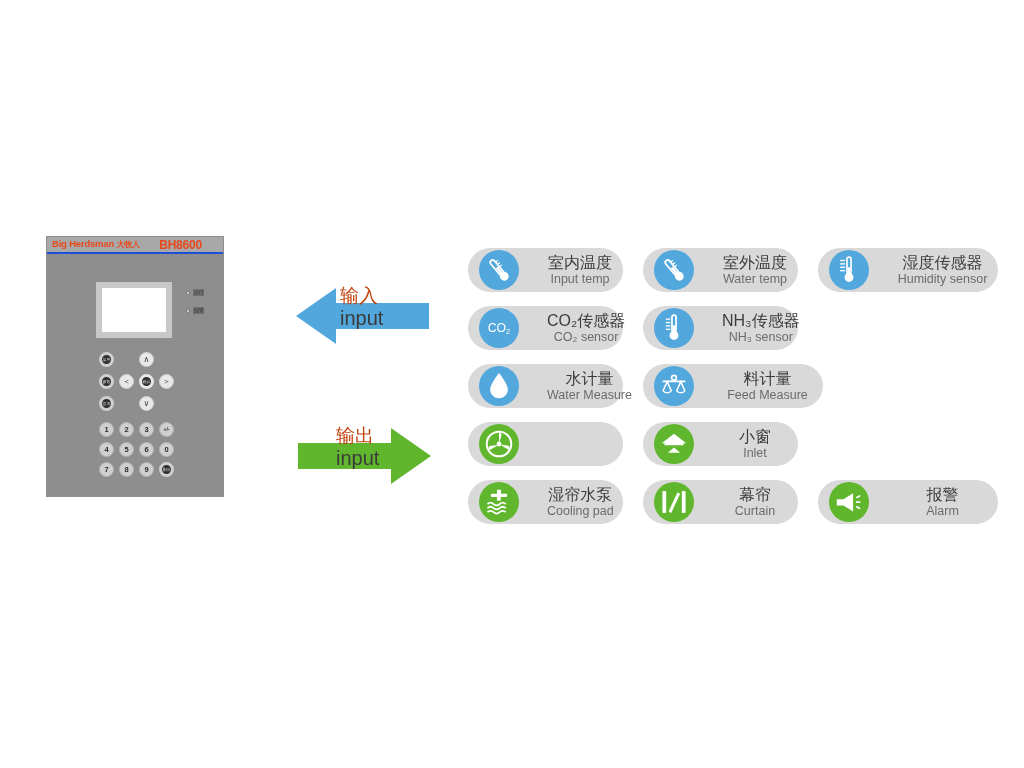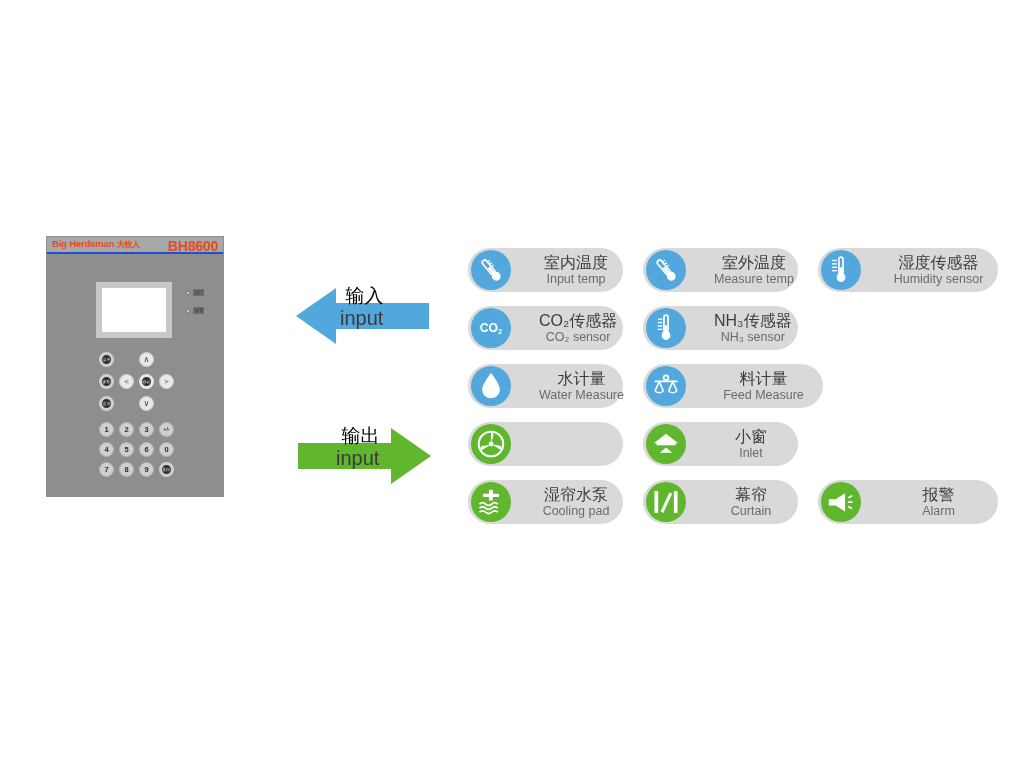--- a/index.html
+++ b/index.html
@@ -26,22 +26,22 @@
     border-bottom: 2px solid #1d4ed8;
     display: flex; align-items: center;
   }
   .brand {
     position: absolute; left: 5px; top: 1px;
     font-size: 9.5px; font-weight: bold; color: #e8491c;
     letter-spacing: -0.2px; white-space: nowrap;
   }
   .brand-cn { font-size: 8px; }
   .model {
-    position: absolute; right: 5px; top: 1px;
-    font-size: 14px; font-weight: bold; color: #e8491c;
+    position: absolute; right: 21px; top: 1px;
+    font-size: 12px; font-weight: bold; color: #e8491c;
     letter-spacing: -0.2px;
   }
   .lcd-bezel {
     position: absolute; left: 49px; top: 45px;
     width: 76px; height: 56px;
     background: #c8c8c8;
     padding: 6px;
   }
   .lcd { width: 100%; height: 100%; background: #ffffff; }
   .leds {
@@ -79,21 +79,21 @@
   .key.num { background: #cfcfcf; font-size: 7.5px; font-weight: bold; color: #2b2b2b; }
   .key.small { font-size: 5px; }
   .key.dark { background: #2e2e2e; color: #cfcfcf; font-size: 4px; border: 3px solid #cfcfcf; }
 
   
   .arrow-block { position: absolute; }
   .arrow-shape { position: absolute; top: 0; left: 0; }
   .arrow-text {
     position: absolute; z-index: 2; text-align: left;
   }
-  .arrow-cn { font-size: 19px; color: #000000; line-height: 1.05; text-align: right; }
+  .arrow-cn { font-size: 19px; color: #c2410c; line-height: 1.05; }
   .arrow-en { font-size: 20px; color: #3a3a3a; line-height: 1.2; }
 
   #input-arrow { left: 296px; top: 284px; width: 135px; height: 64px; }
   #input-arrow .arrow-text { left: 44px; top: 2px; }
   #output-arrow { left: 296px; top: 424px; width: 135px; height: 64px; }
   #output-arrow .arrow-text { left: 40px; top: 2px; }
 
   
   #cards {
     position: absolute; left: 468px; top: 248px;
@@ -107,22 +107,21 @@
     height: 44px;
     background: #d9d9d9;
     border-radius: 22px;
     display: flex; align-items: center;
     padding-left: 2px;
   }
   .card-icon {
     width: 40px; height: 40px; min-width: 40px;
     border-radius: 50%;
     display: flex; align-items: center; justify-content: center;
-    margin-left: 1px;
-    font-weight: bold;
+    margin-left: 9px;
   }
   .card-icon.blue { background: #52a8dd; }
   .card-icon.green { background: #60b72e; }
   .card-text {
     display: flex; flex-direction: column; align-items: center;
     justify-content: center; flex: 1;
     padding: 0 10px 0 4px;
     margin-left: 24px;
   }
   .card-cn {
@@ -244,21 +243,21 @@
                 <circle cx="50" cy="74" r="13" fill="#ffffff"></circle>
                 <rect x="46" y="40" width="8" height="34" fill="#ffffff"></rect>
                 <rect x="57" y="24" width="9" height="3.5" fill="#ffffff"></rect>
                 <rect x="57" y="33" width="9" height="3.5" fill="#ffffff"></rect>
                 <rect x="57" y="42" width="9" height="3.5" fill="#ffffff"></rect>
               </g>
             </svg>
           </div>
           <div class="card-text">
             <div class="card-cn">室外温度</div>
-            <div class="card-en">Measure temp</div>
+            <div class="card-en">Water temp</div>
           </div>
         </div>
         <div class="card col2 w-wide">
           <div class="card-icon blue">
             <svg width="34" height="34" viewBox="0 0 100 100">
               <rect x="44" y="12" width="12" height="50" rx="6" fill="none" stroke="#ffffff" stroke-width="5"></rect>
               <circle cx="50" cy="72" r="13" fill="#ffffff"></circle>
               <rect x="46" y="42" width="8" height="32" fill="#ffffff"></rect>
               <rect x="24" y="20" width="14" height="4" fill="#ffffff"></rect>
               <rect x="24" y="30" width="14" height="4" fill="#ffffff"></rect>

